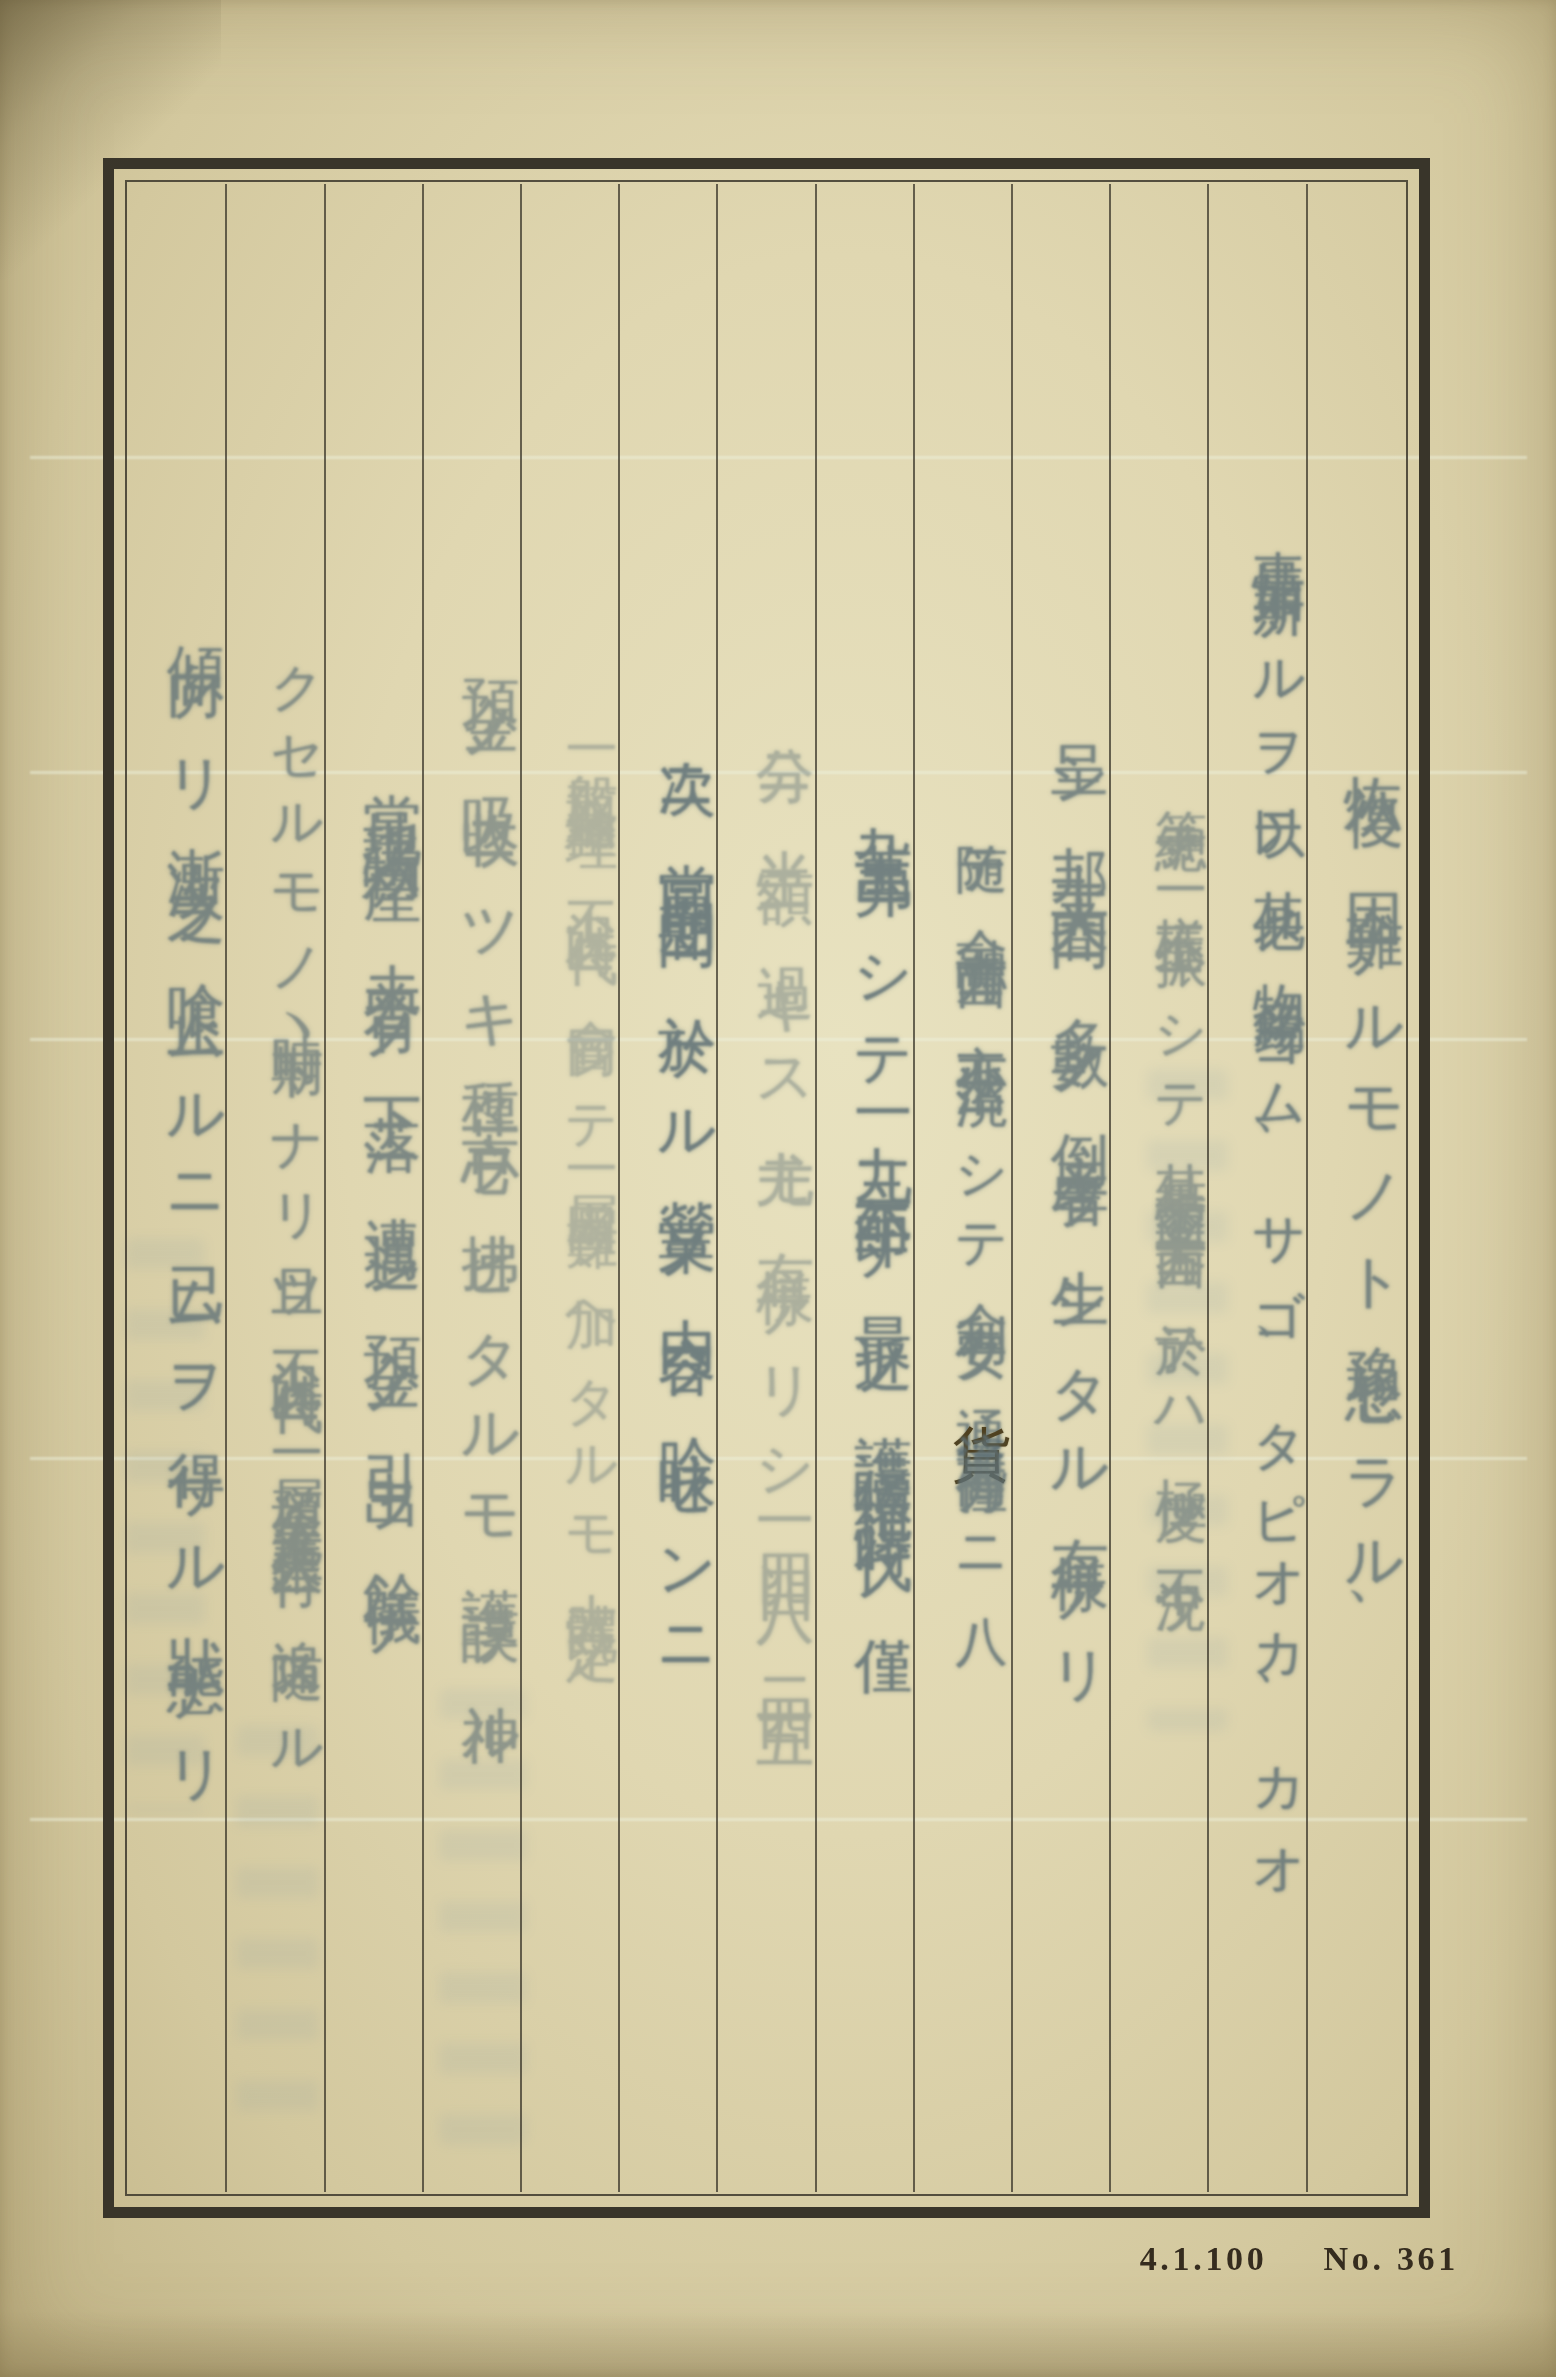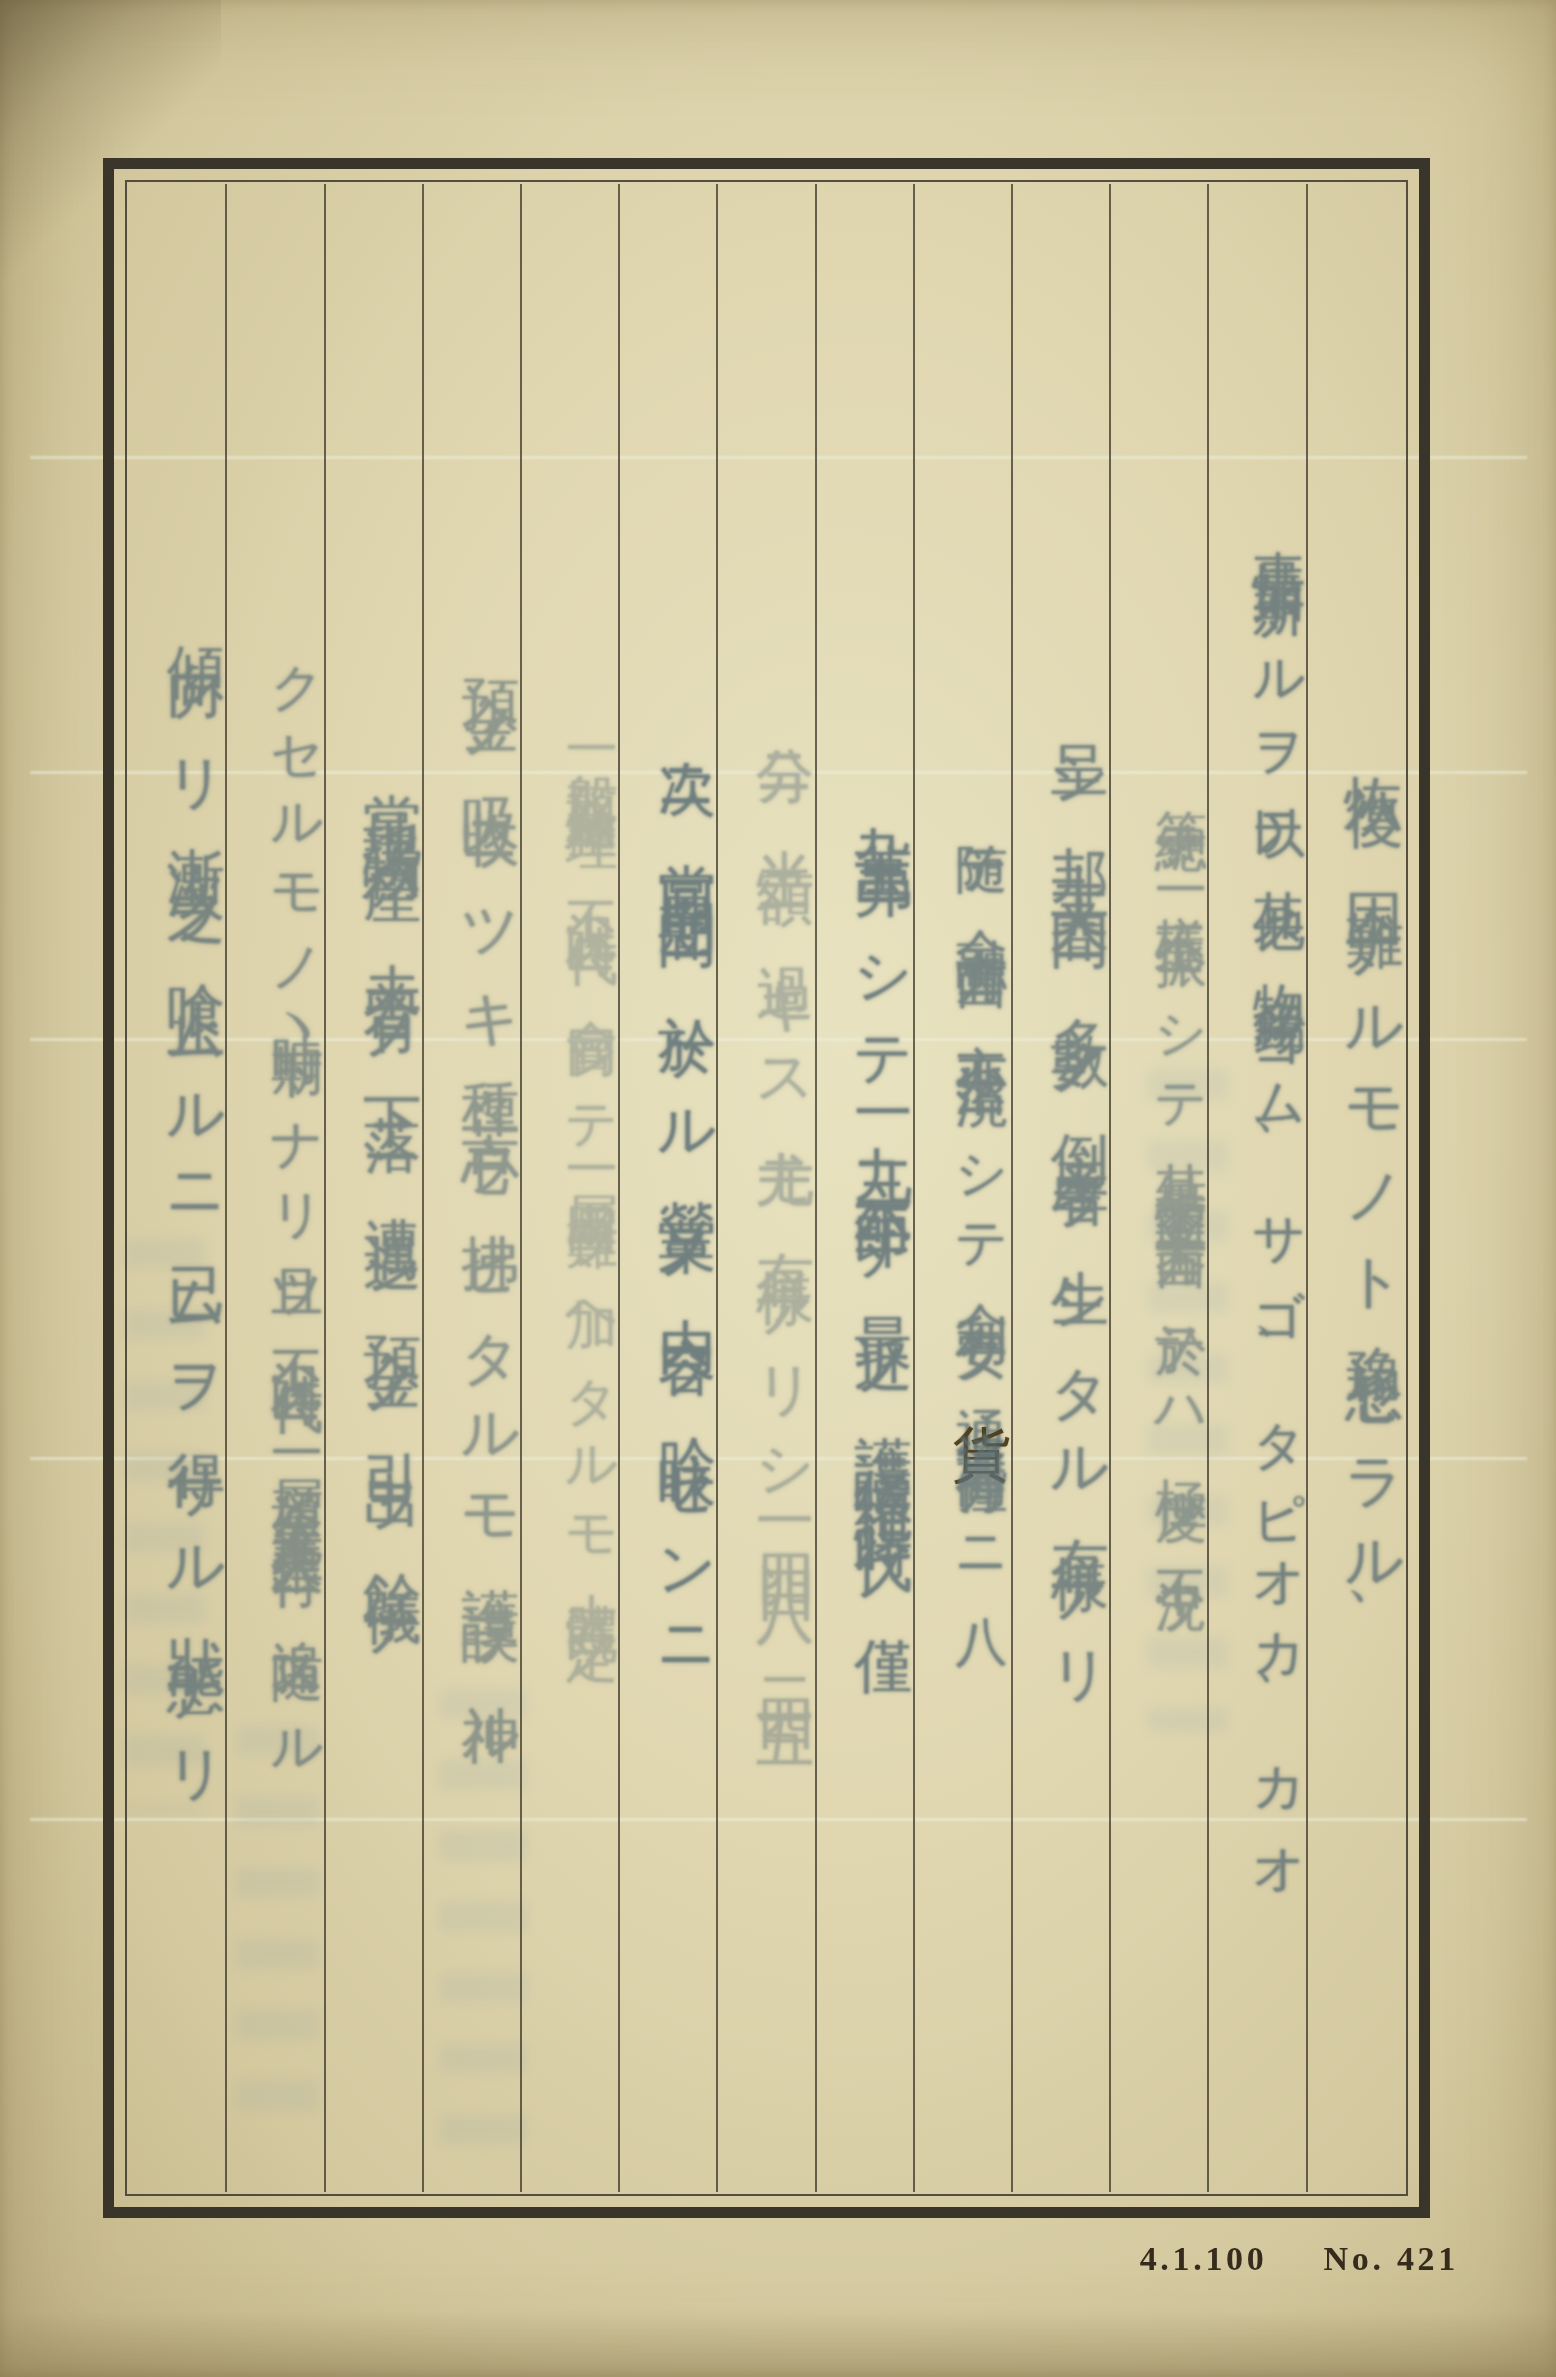--- a/index.html
+++ b/index.html
@@ -168,19 +168,19 @@
           </div>
           <div class="col">
             <div><span class="pencil">傾向アリ漸次之ヲ喰止ムルニ已ムヲ得サル狀態ナリ</span></div>
           </div>
         </div>
     </div>
   </div>
 
   <div class="stamp">
     <span>4.1.100</span>
-    <span>No. 421</span>
+    <span>No. 361</span>
   </div>
 
   <div class="corner-shade"></div>
   <div class="edge-shade-bottom"></div>
 </div>
 
 
 </body></html>

